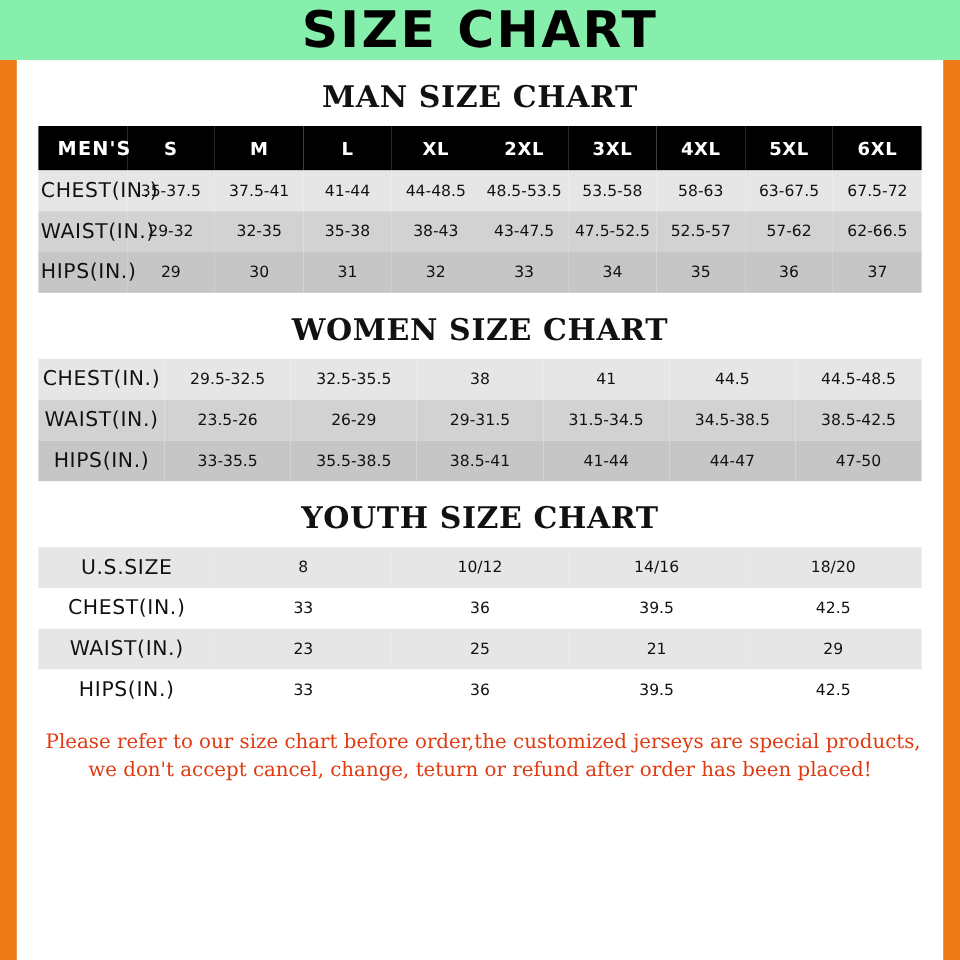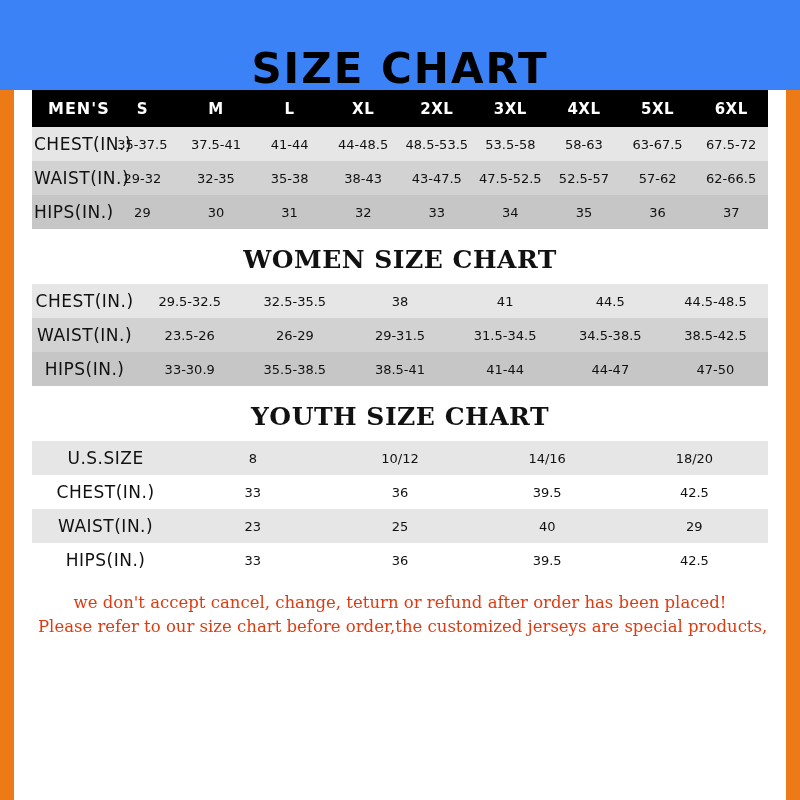--- a/index.html
+++ b/index.html
@@ -16,24 +16,24 @@
   .page {
     position: relative;
     width: 800px;
     height: 800px;
     background: #ffffff;
     box-sizing: border-box;
     border-left: 14px solid #eb7a17;
     border-right: 14px solid #eb7a17;
   }
   .banner {
-    height: 90px;
-    background: #3b82f6;
+    height: 50px;
+    background: #86efac;
     display: flex;
-    align-items: flex-end;
+    align-items: center;
     justify-content: center;
     margin-left: -14px;
     margin-right: -14px;
   }
   .banner-title {
     font-family: "DejaVu Sans", sans-serif;
     font-weight: bold;
     font-size: 42px;
     letter-spacing: 2px;
     color: #000000;
@@ -111,20 +111,21 @@
 <body>
 
 <div class="page">
 
   <div class="banner">
     <div class="banner-title">SIZE CHART</div>
   </div>
 
   <div class="content">
 
+    <div class="section-title">MAN SIZE CHART</div>
     <table class="size-table men-table">
       <tbody>
           <tr class="header-row">
         <td class="rowlabel">MEN'S</td>
         <td>S</td>
         <td>M</td>
         <td>L</td>
         <td>XL</td>
         <td>2XL</td>
         <td>3XL</td>
@@ -187,21 +188,21 @@
         <td class="rowlabel">WAIST(IN.)</td>
         <td>23.5-26</td>
         <td>26-29</td>
         <td>29-31.5</td>
         <td>31.5-34.5</td>
         <td>34.5-38.5</td>
         <td>38.5-42.5</td>
       </tr>
       <tr class="data-row shade-dark">
         <td class="rowlabel">HIPS(IN.)</td>
-        <td>33-30.9</td>
+        <td>33-35.5</td>
         <td>35.5-38.5</td>
         <td>38.5-41</td>
         <td>41-44</td>
         <td>44-47</td>
         <td>47-50</td>
       </tr>
     </tbody>
       </table>
 
     <div class="section-title">YOUTH SIZE CHART</div>
@@ -218,32 +219,32 @@
         <td class="rowlabel">CHEST(IN.)</td>
         <td>33</td>
         <td>36</td>
         <td>39.5</td>
         <td>42.5</td>
       </tr>
       <tr class="data-row shade-light">
         <td class="rowlabel">WAIST(IN.)</td>
         <td>23</td>
         <td>25</td>
-        <td>40</td>
+        <td>21</td>
         <td>29</td>
       </tr>
       <tr class="data-row shade-white">
         <td class="rowlabel">HIPS(IN.)</td>
         <td>33</td>
         <td>36</td>
         <td>39.5</td>
         <td>42.5</td>
       </tr>
     </tbody>
       </table>
 
     <div class="footer-note">
+      <div>Please refer to our size chart before order,the customized jerseys are special products,</div>
       <div>we don't accept cancel, change, teturn or refund after order has been placed!</div>
-      <div>Please refer to our size chart before order,the customized jerseys are special products,</div>
     </div>
 
   </div>
 </div>
 
 </body></html>

